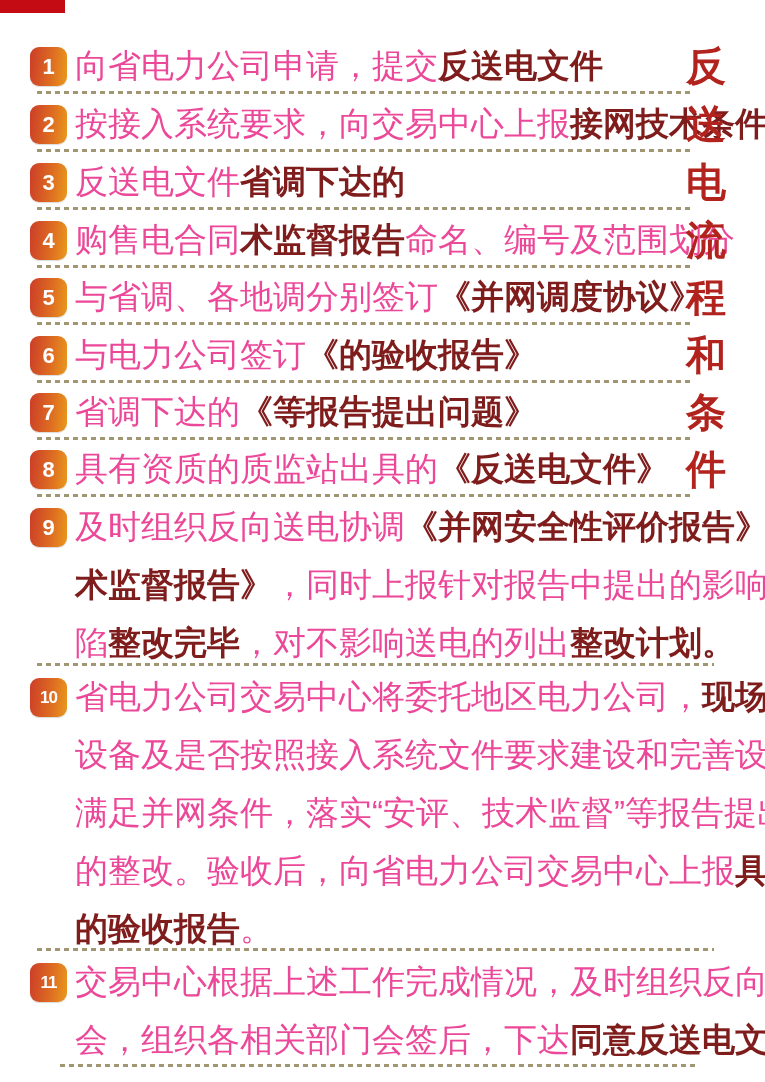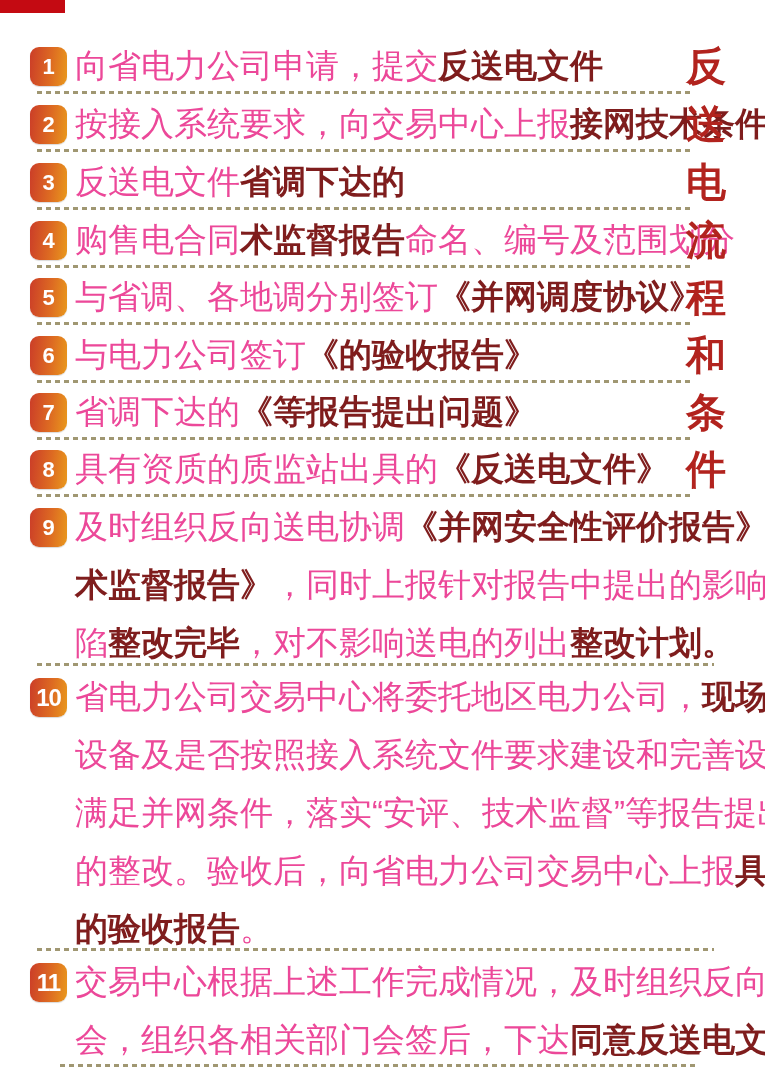--- a/index.html
+++ b/index.html
@@ -10,21 +10,21 @@
   #top-bar{
     position:absolute;left:0;top:0;width:65px;height:13px;background:#c40a12;
   }
   .step{position:absolute;left:30px;}
   .badge{
     position:absolute;left:0;top:0;width:37px;height:39px;border-radius:9px;
     background:linear-gradient(96deg,#cb3d28 0%,#dd6a22 55%,#e9991d 100%);
     color:#ffffff;font-weight:bold;font-size:22px;line-height:39px;text-align:center;
     box-shadow:0 1px 1px rgba(0,0,0,0.15);
   }
-  .badge.two{font-size:24px;letter-spacing:-1px;}
+  .badge.two{font-size:17px;letter-spacing:-1px;}
   .lines{position:absolute;left:45px;top:-10px;white-space:nowrap;}
   .line{height:58px;line-height:58px;font-size:33px;color:#3e3a39;}
   .seg{color:#ec4899;}
   .seg.red{color:#7f1d1d;font-weight:bold;}
   .dash{
     position:absolute;height:3px;
     background-image:repeating-linear-gradient(to right,#a09772 0px,#a09772 5px,rgba(0,0,0,0) 5px,rgba(0,0,0,0) 9px);
   }
   .vchar{
     position:absolute;left:684px;width:44px;height:42px;

